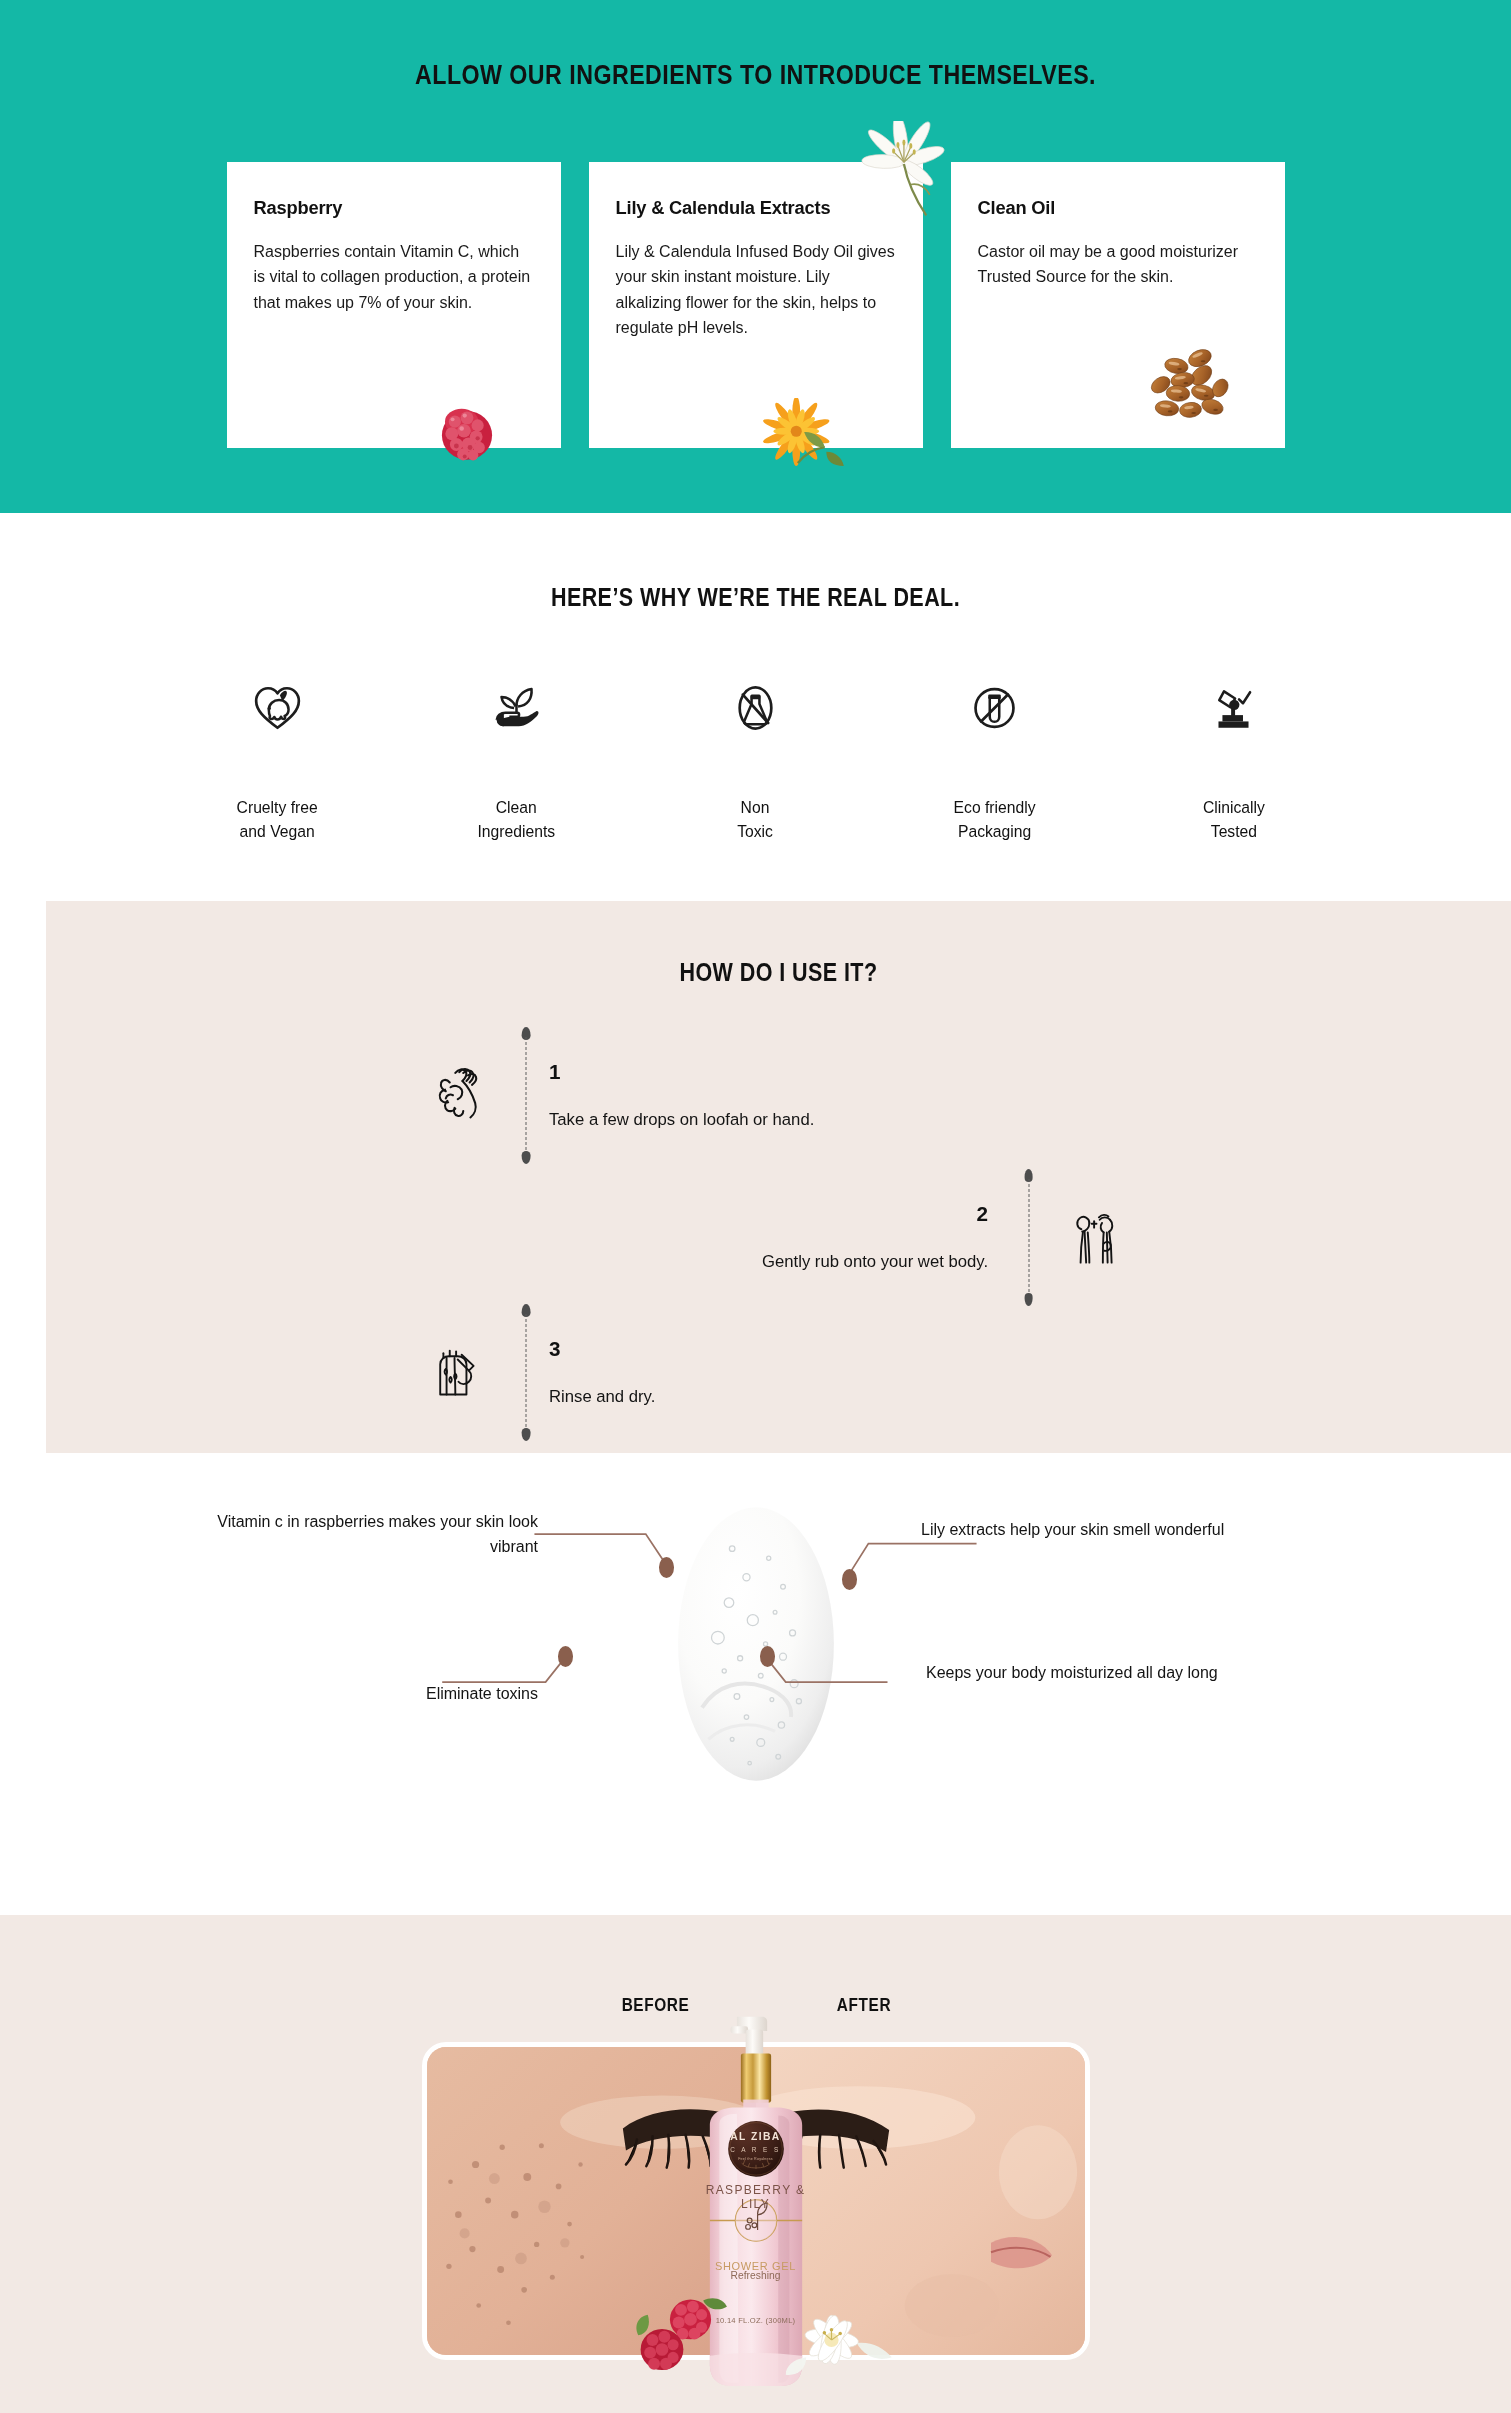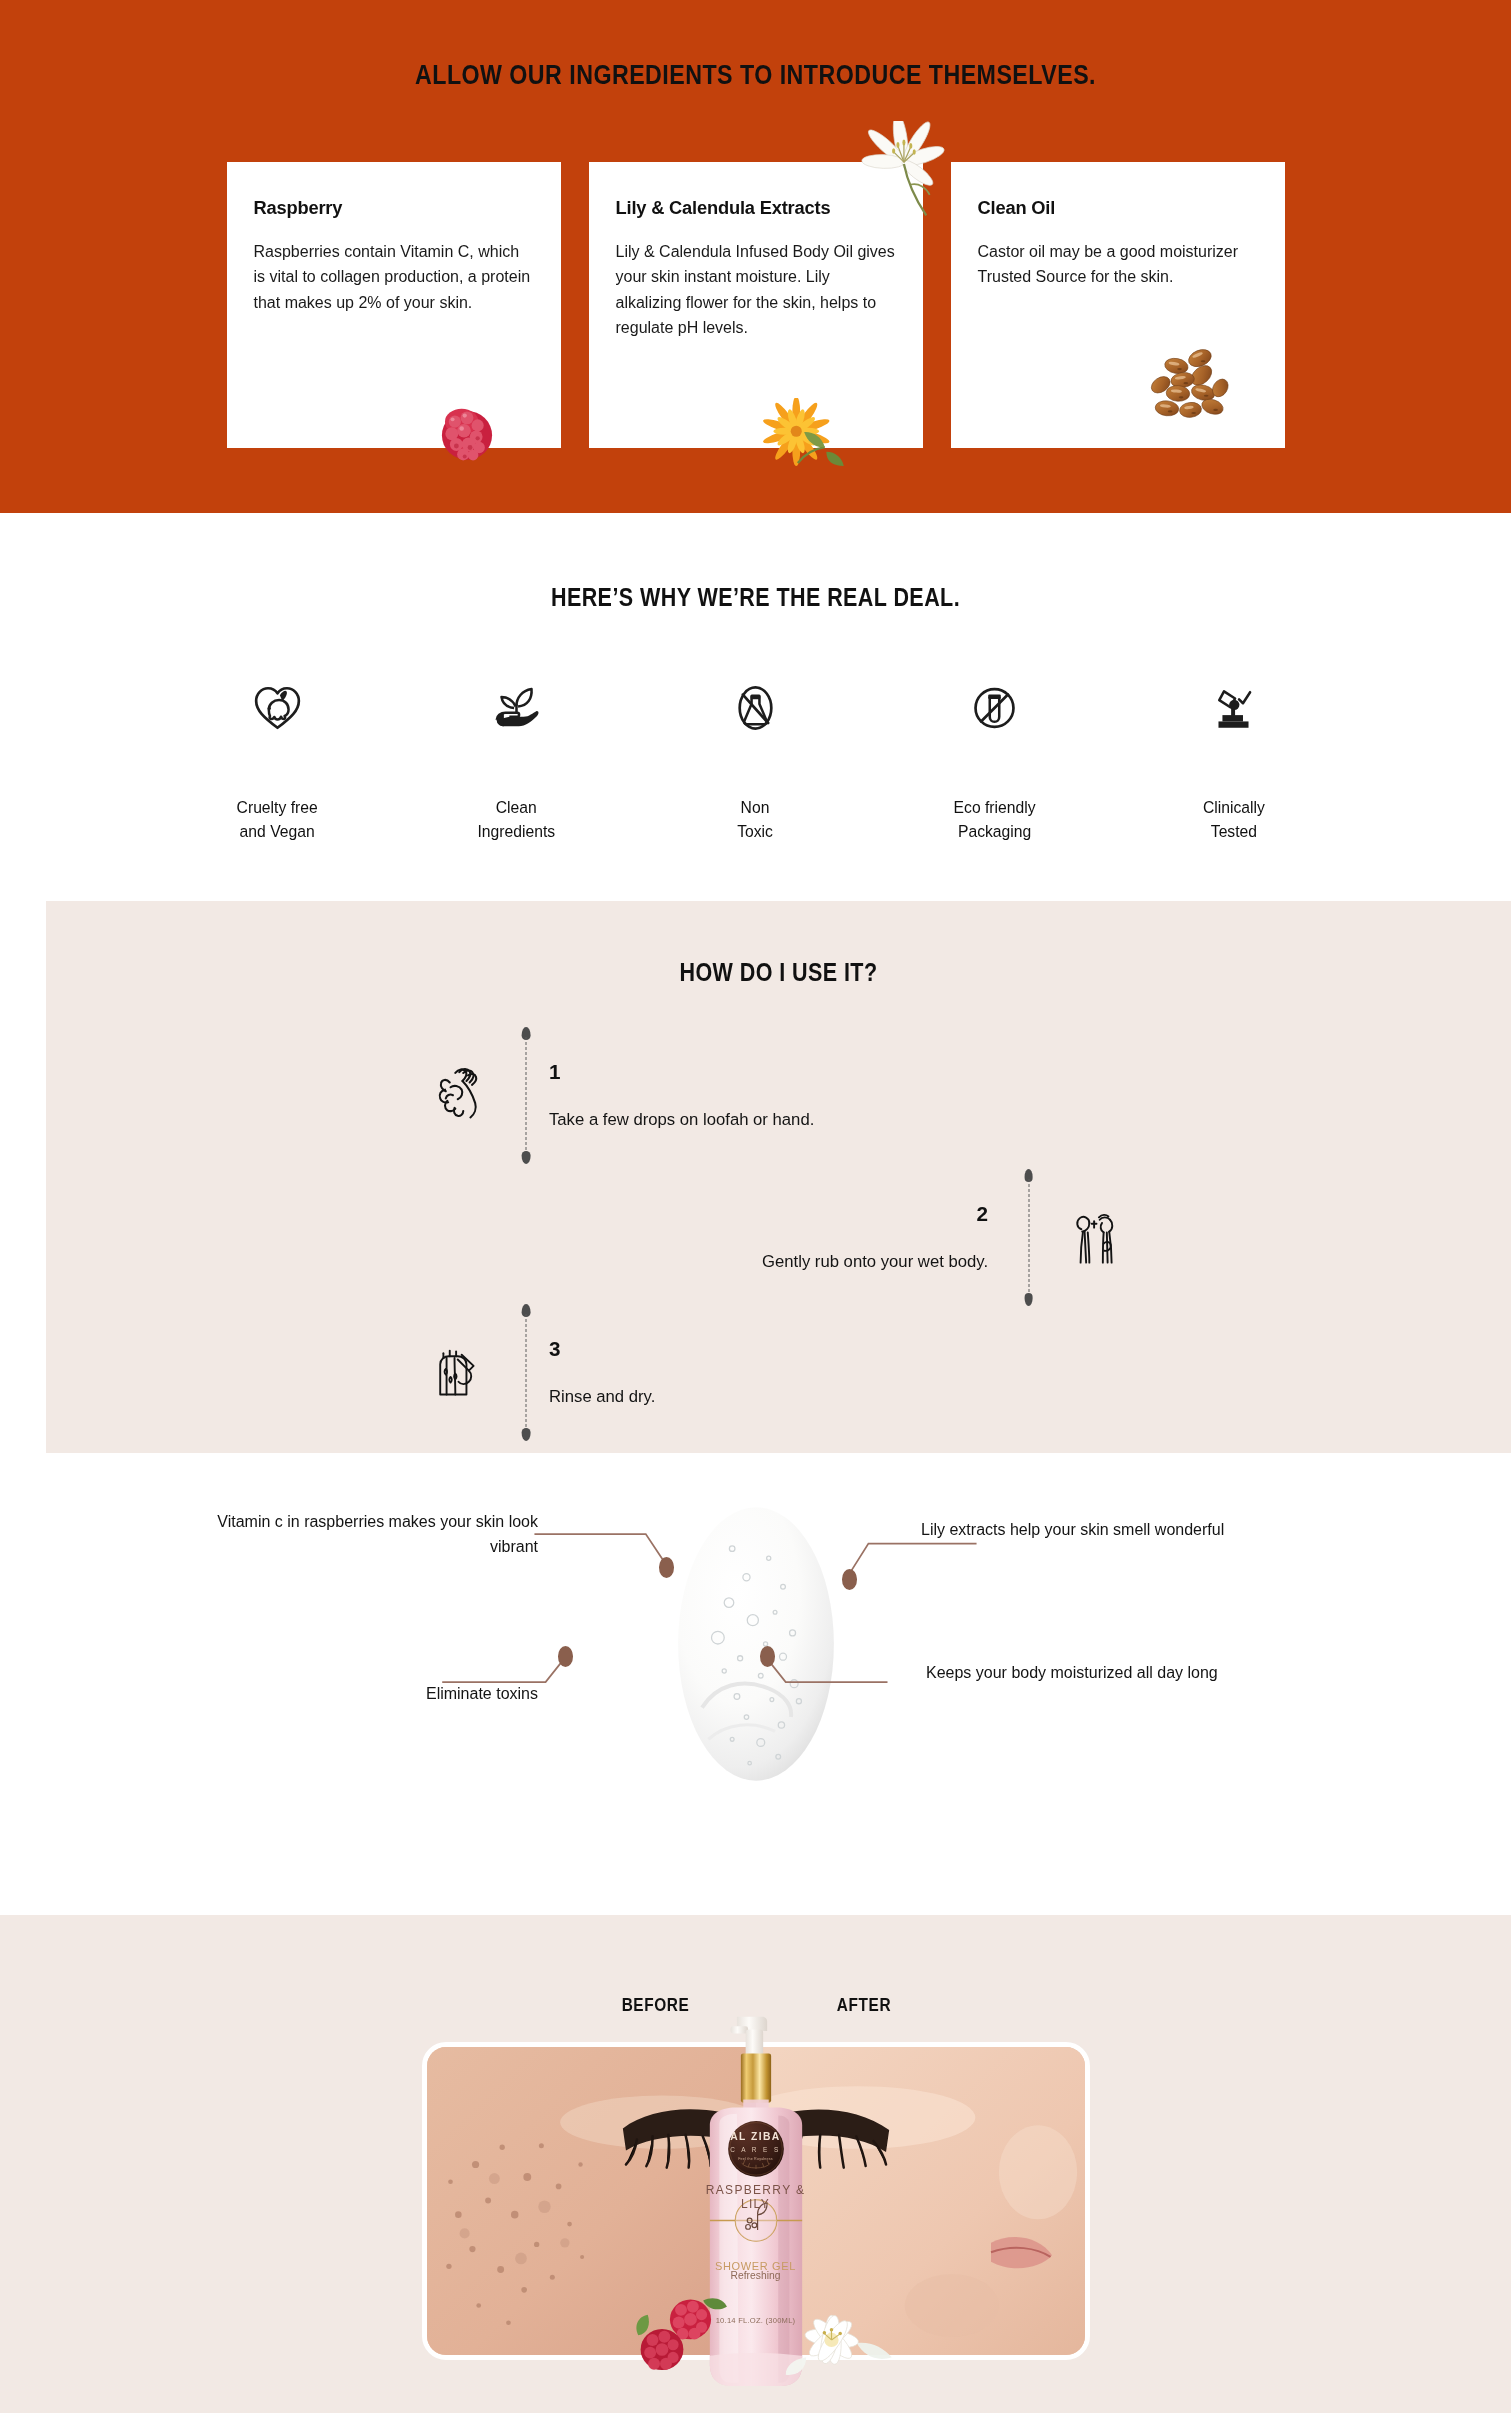--- a/index.html
+++ b/index.html
@@ -7,21 +7,21 @@
   body {
     font-family: "Liberation Sans", sans-serif;
     background:#ffffff;
     color:#111111;
     -webkit-font-smoothing:antialiased;
   }
   .page { width:1511px; position:relative; overflow:hidden; }
 
   
   .sec-ingredients {
-    background:#c2410c;
+    background:#14b8a6;
     height:513px;
     position:relative;
   }
   .sec-title {
     text-align:center;
     font-weight:bold;
     letter-spacing:0.02em;
     color:#111;
     font-stretch:condensed;
     transform:scaleX(0.86);
@@ -222,21 +222,21 @@
 
 <div class="page">
 
   <section class="sec-ingredients">
     <h2 class="sec-title h-ingredients">ALLOW OUR INGREDIENTS TO INTRODUCE THEMSELVES.</h2>
 
     <div class="cards">
 
       <div class="card">
         <h3>Raspberry</h3>
-        <p>Raspberries contain Vitamin C, which is vital to collagen production, a protein that makes up 2% of your skin.</p>
+        <p>Raspberries contain Vitamin C, which is vital to collagen production, a protein that makes up 7% of your skin.</p>
         <svg class="img-raspberry" viewBox="0 0 100 94">
           <g>
             <ellipse cx="50" cy="54" rx="33" ry="32" fill="#c9203f"></ellipse>
             <ellipse cx="43" cy="36" rx="22" ry="17" fill="#d8324f"></ellipse>
             <g fill="#e0536c">
               <circle cx="34" cy="36" r="8"></circle>
                 <circle cx="50" cy="31" r="8.5"></circle>
               <circle cx="64" cy="41" r="8"></circle>
                 <circle cx="30" cy="52" r="8.5"></circle>
               <circle cx="46" cy="48" r="9"></circle>

